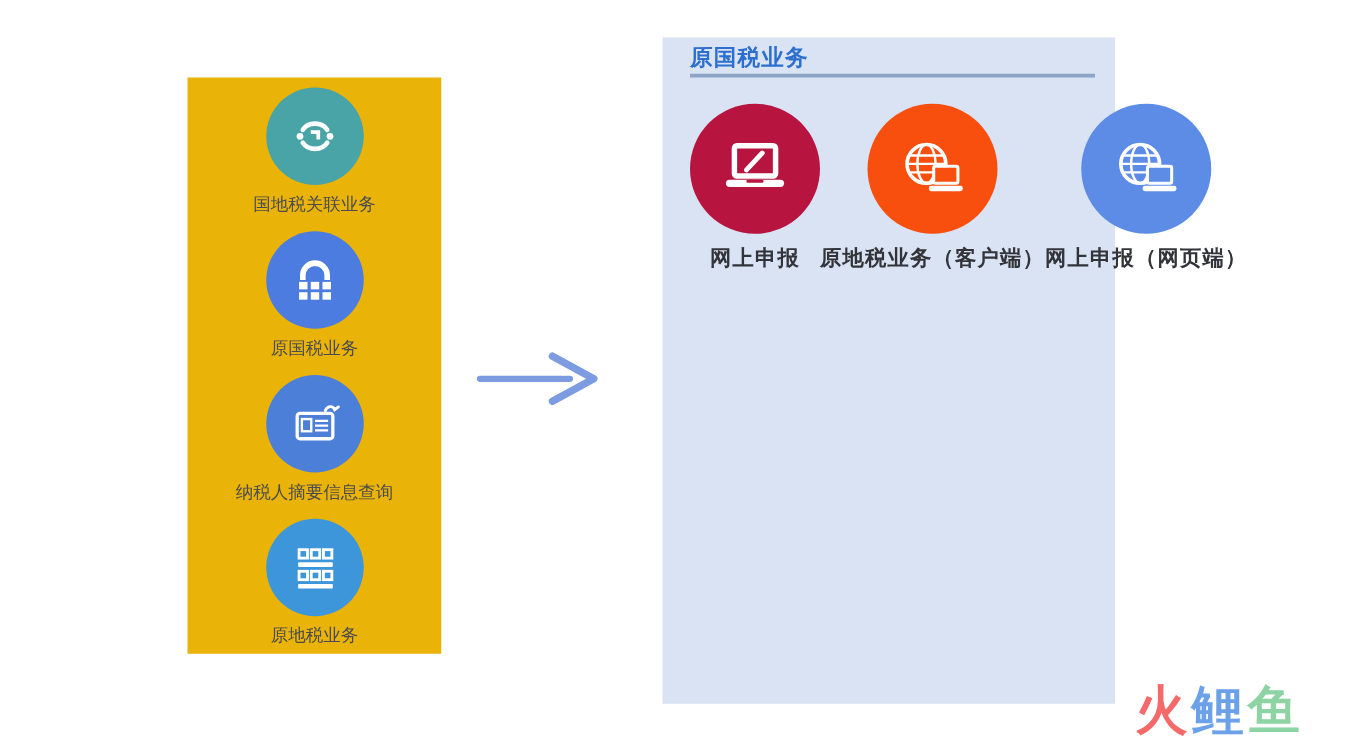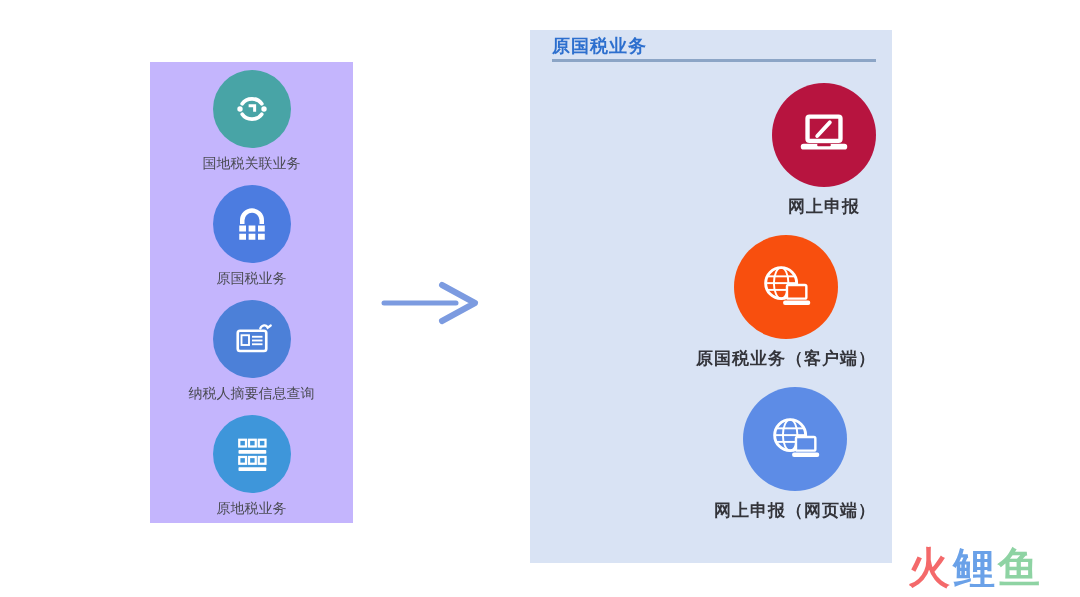--- a/index.html
+++ b/index.html
@@ -18,21 +18,21 @@
   .right-panel{
     left:530px;top:30px;width:362px;height:533px;
     box-sizing:border-box;padding:0 16px 0 22px;
   }
   .right-title{
     margin:5px 0 0 0;font-size:18px;font-weight:bold;
     letter-spacing:1px;line-height:22px;
     border-bottom:3px solid #8ca5c6;padding-bottom:2px;
   }
   .right-items{
-    display:flex;flex-direction:column;align-items:flex-end;margin-top:21px;
+    display:flex;align-items:flex-start;margin-top:21px;
   }
   
   .menu-item{display:flex;flex-direction:column;align-items:center;cursor:pointer;}
   .circle{
     border-radius:50%;display:flex;align-items:center;justify-content:center;
   }
   .circle-sm{width:78px;height:78px;}
   .circle-lg{width:104px;height:104px;}
   .circle-sm svg{width:48px;height:48px;}
   .circle-lg svg{width:62px;height:62px;}
@@ -49,21 +49,21 @@
   
   .watermark{
     position:absolute;left:908px;top:544px;
     font-size:42px;font-weight:bold;letter-spacing:3px;line-height:48px;
     white-space:nowrap;
   }
 </style>
 </head>
 <body>
 
-<div class="panel left-panel" style="background-color: #c4b5fd;">
+<div class="panel left-panel" style="background-color: #eab308;">
 
   <div class="menu-item">
     <div class="circle circle-sm" style="background-color: rgb(72, 164, 166); color: rgb(72, 164, 166);">
       <svg viewBox="0 0 64 64">
         <path d="M19 25 A15 13 0 0 1 45 25" stroke="#fff" stroke-width="5" fill="none" stroke-linecap="round"></path>
         <path d="M45 39 A15 13 0 0 1 19 39" stroke="#fff" stroke-width="5" fill="none" stroke-linecap="round"></path>
         <circle cx="16" cy="32" r="3.6" fill="#fff"></circle>
         <circle cx="48" cy="32" r="3.6" fill="#fff"></circle>
         <path d="M27.5 27.5 h8 v8" stroke="#fff" stroke-width="4" fill="none"></path>
       </svg>
@@ -148,21 +148,21 @@
         <svg viewBox="0 0 64 64">
           <circle cx="27" cy="28" r="16" stroke="#fff" stroke-width="3" fill="none"></circle>
           <ellipse cx="27" cy="28" rx="7.5" ry="16" stroke="#fff" stroke-width="2" fill="none"></ellipse>
           <line x1="13" y1="21" x2="41" y2="21" stroke="#fff" stroke-width="2"></line>
           <line x1="11" y1="28" x2="43" y2="28" stroke="#fff" stroke-width="2"></line>
           <line x1="13" y1="35" x2="41" y2="35" stroke="#fff" stroke-width="2"></line>
           <rect x="33" y="30" width="20" height="14" rx="1.5" fill="currentColor" stroke="#fff" stroke-width="2.5"></rect>
           <rect x="29" y="46" width="28" height="4.5" rx="2" fill="#fff"></rect>
         </svg>
       </div>
-      <div class="label-lg">原国税业务（客户端）</div>
+      <div class="label-lg">原地税业务（客户端）</div>
     </div>
 
     <div class="menu-item">
       <div class="circle circle-lg" style="background-color: rgb(93, 140, 230); color: rgb(93, 140, 230);">
         <svg viewBox="0 0 64 64">
           <circle cx="27" cy="28" r="16" stroke="#fff" stroke-width="3" fill="none"></circle>
           <ellipse cx="27" cy="28" rx="7.5" ry="16" stroke="#fff" stroke-width="2" fill="none"></ellipse>
           <line x1="13" y1="21" x2="41" y2="21" stroke="#fff" stroke-width="2"></line>
           <line x1="11" y1="28" x2="43" y2="28" stroke="#fff" stroke-width="2"></line>
           <line x1="13" y1="35" x2="41" y2="35" stroke="#fff" stroke-width="2"></line>

